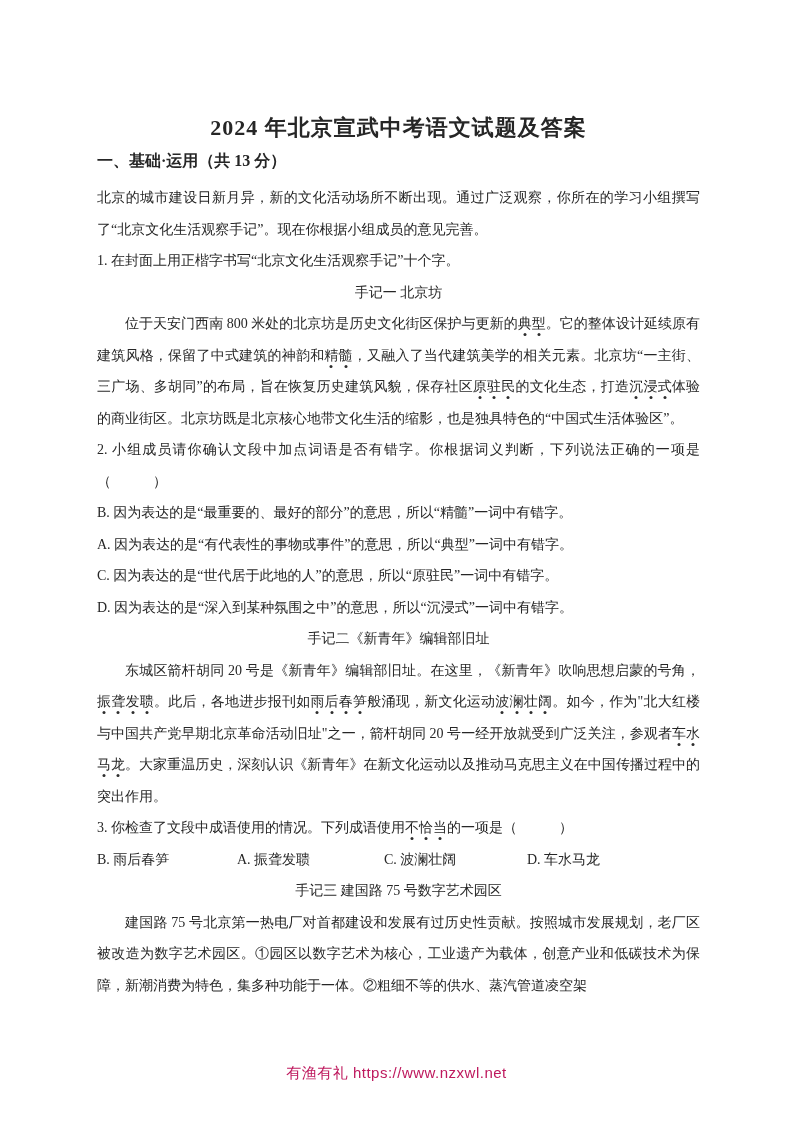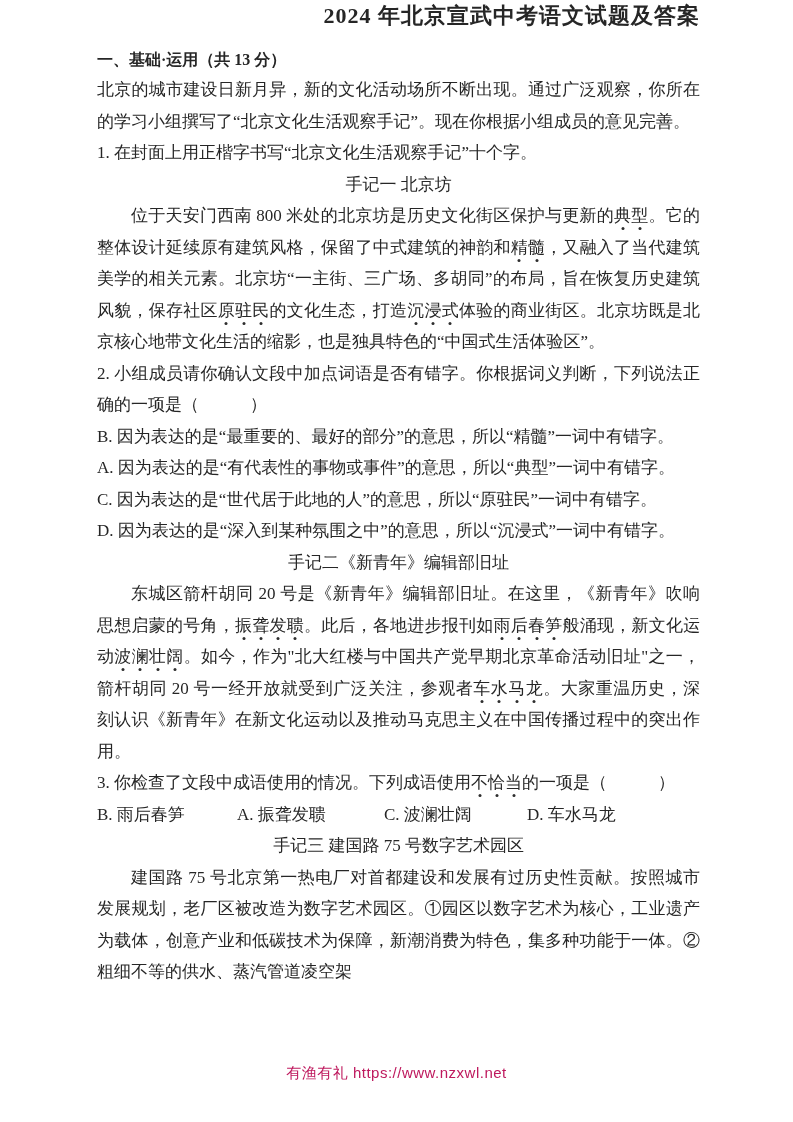--- a/index.html
+++ b/index.html
@@ -1,22 +1,22 @@
 <!DOCTYPE html>
 <html><head>
 <meta charset="utf-8">
 <style>
   html,body{margin:0;padding:0;background:#ffffff;}
   body{width:793px;height:1122px;position:relative;overflow:hidden;
        font-family:"Liberation Serif","DejaVu Serif",serif;color:#262626;}
   .page{position:absolute;left:97px;top:0;width:603px;}
-  .doc-title{text-align:right;font-size:22px;font-weight:bold;
+  .doc-title{margin-top:112px;text-align:center;font-size:22px;font-weight:bold;
              line-height:32px;letter-spacing:1px;}
-  .section-heading{margin-top:16px;font-size:16px;font-weight:bold;line-height:24px;}
-  .blocks{margin-top:2px;font-size:17px;line-height:31.5px;}
+  .section-heading{margin-top:5px;font-size:16px;font-weight:bold;line-height:24px;}
+  .blocks{margin-top:9px;font-size:14px;line-height:31.5px;}
   .block{margin:0;text-align:justify;text-justify:inter-ideograph;}
   .block.center{text-align:center;}
   .block.indent{text-indent:2em;}
   .block.option-row{display:grid;grid-template-columns:140px 147px 143px auto;text-align:left;}
   .em-char{position:relative;}
   .em-char::after{content:"";position:absolute;left:50%;bottom:-5px;
                   transform:translateX(-50%);width:3px;height:3px;border-radius:50%;
                   background:#2e2e2e;}
   .footer{position:absolute;left:0;right:0;top:1064px;text-align:center;
           font-family:"Liberation Sans","DejaVu Sans",sans-serif;

